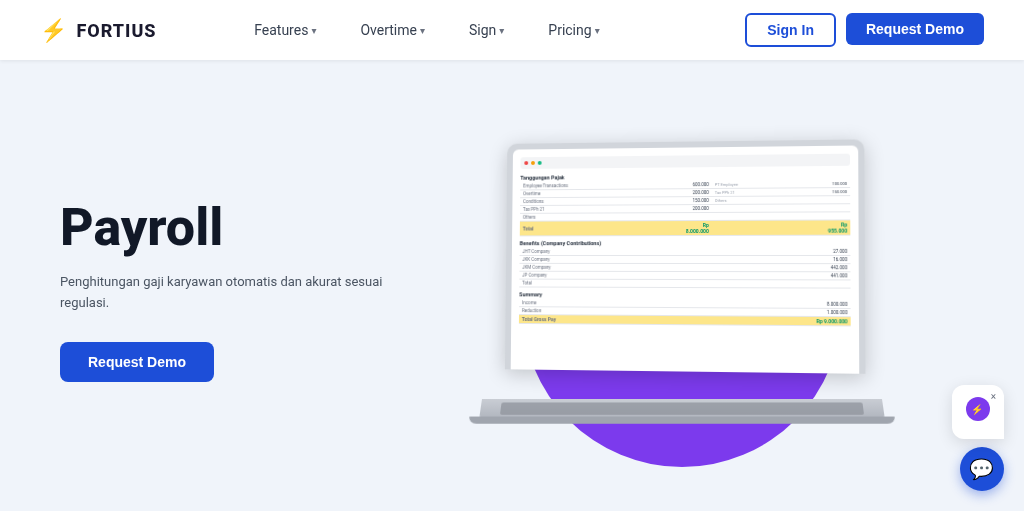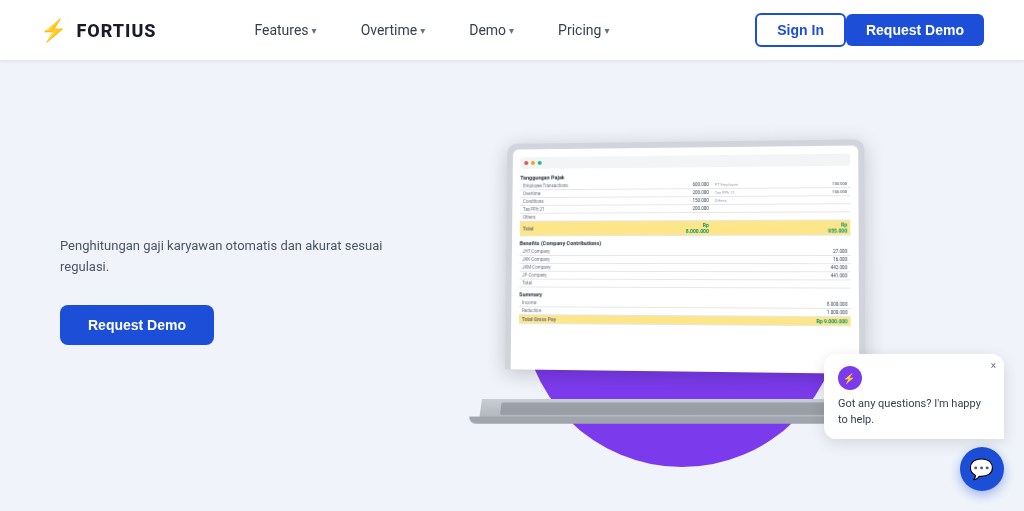--- a/index.html
+++ b/index.html
@@ -52,22 +52,22 @@
       color: #374151;
       cursor: pointer;
       border-radius: 4px;
     }
     .nav-chevron {
       font-size: 10px;
       color: #6b7280;
     }
     .nav-actions {
       display: flex;
-      align-items: center;
-      gap: 0;
+      align-items: flex-start;
+      gap: 10px;
       padding-left: 48px;
     }
     .btn-signin {
       padding: 7px 20px;
       font-size: 14px;
       font-weight: 600;
       border: 2px solid #1d4ed8;
       background: transparent;
       color: #1d4ed8;
       border-radius: 6px;
@@ -331,37 +331,38 @@
   <div class="nav-links">
     <div class="nav-item">
       <span>Features</span>
       <span class="nav-chevron">▾</span>
     </div>
     <div class="nav-item">
       <span>Overtime</span>
       <span class="nav-chevron">▾</span>
     </div>
     <div class="nav-item">
-      <span>Demo</span>
+      <span>Sign</span>
       <span class="nav-chevron">▾</span>
     </div>
     <div class="nav-item">
       <span>Pricing</span>
       <span class="nav-chevron">▾</span>
     </div>
   </div>
   <div class="nav-actions">
     <button class="btn-signin">Sign In</button>
     <button class="btn-demo">Request Demo</button>
   </div>
 </nav>
 
 <div class="hero">
 
   <div class="hero-left">
+    <h1 class="hero-title">Payroll</h1>
     <p class="hero-subtitle">Penghitungan gaji karyawan otomatis dan akurat sesuai regulasi.</p>
     <button class="btn-request-demo">Request Demo</button>
   </div>
 
   <div class="hero-right">
     <div class="purple-circle"></div>
 
     <div class="laptop-wrapper">
 
       <div class="laptop-screen-outer">
@@ -469,18 +470,17 @@
     </div>
   </div>
 </div>
 
 <div class="chat-widget">
   <div class="chat-bubble">
     <span class="chat-close">×</span>
     <div class="chat-logo">
       <span class="chat-logo-inner">⚡</span>
     </div>
-    <p class="chat-text">Got any questions? I'm happy to help.</p>
   </div>
   <div class="chat-button">
     <span class="chat-button-icon">💬</span>
   </div>
 </div>
 
 </body></html>

